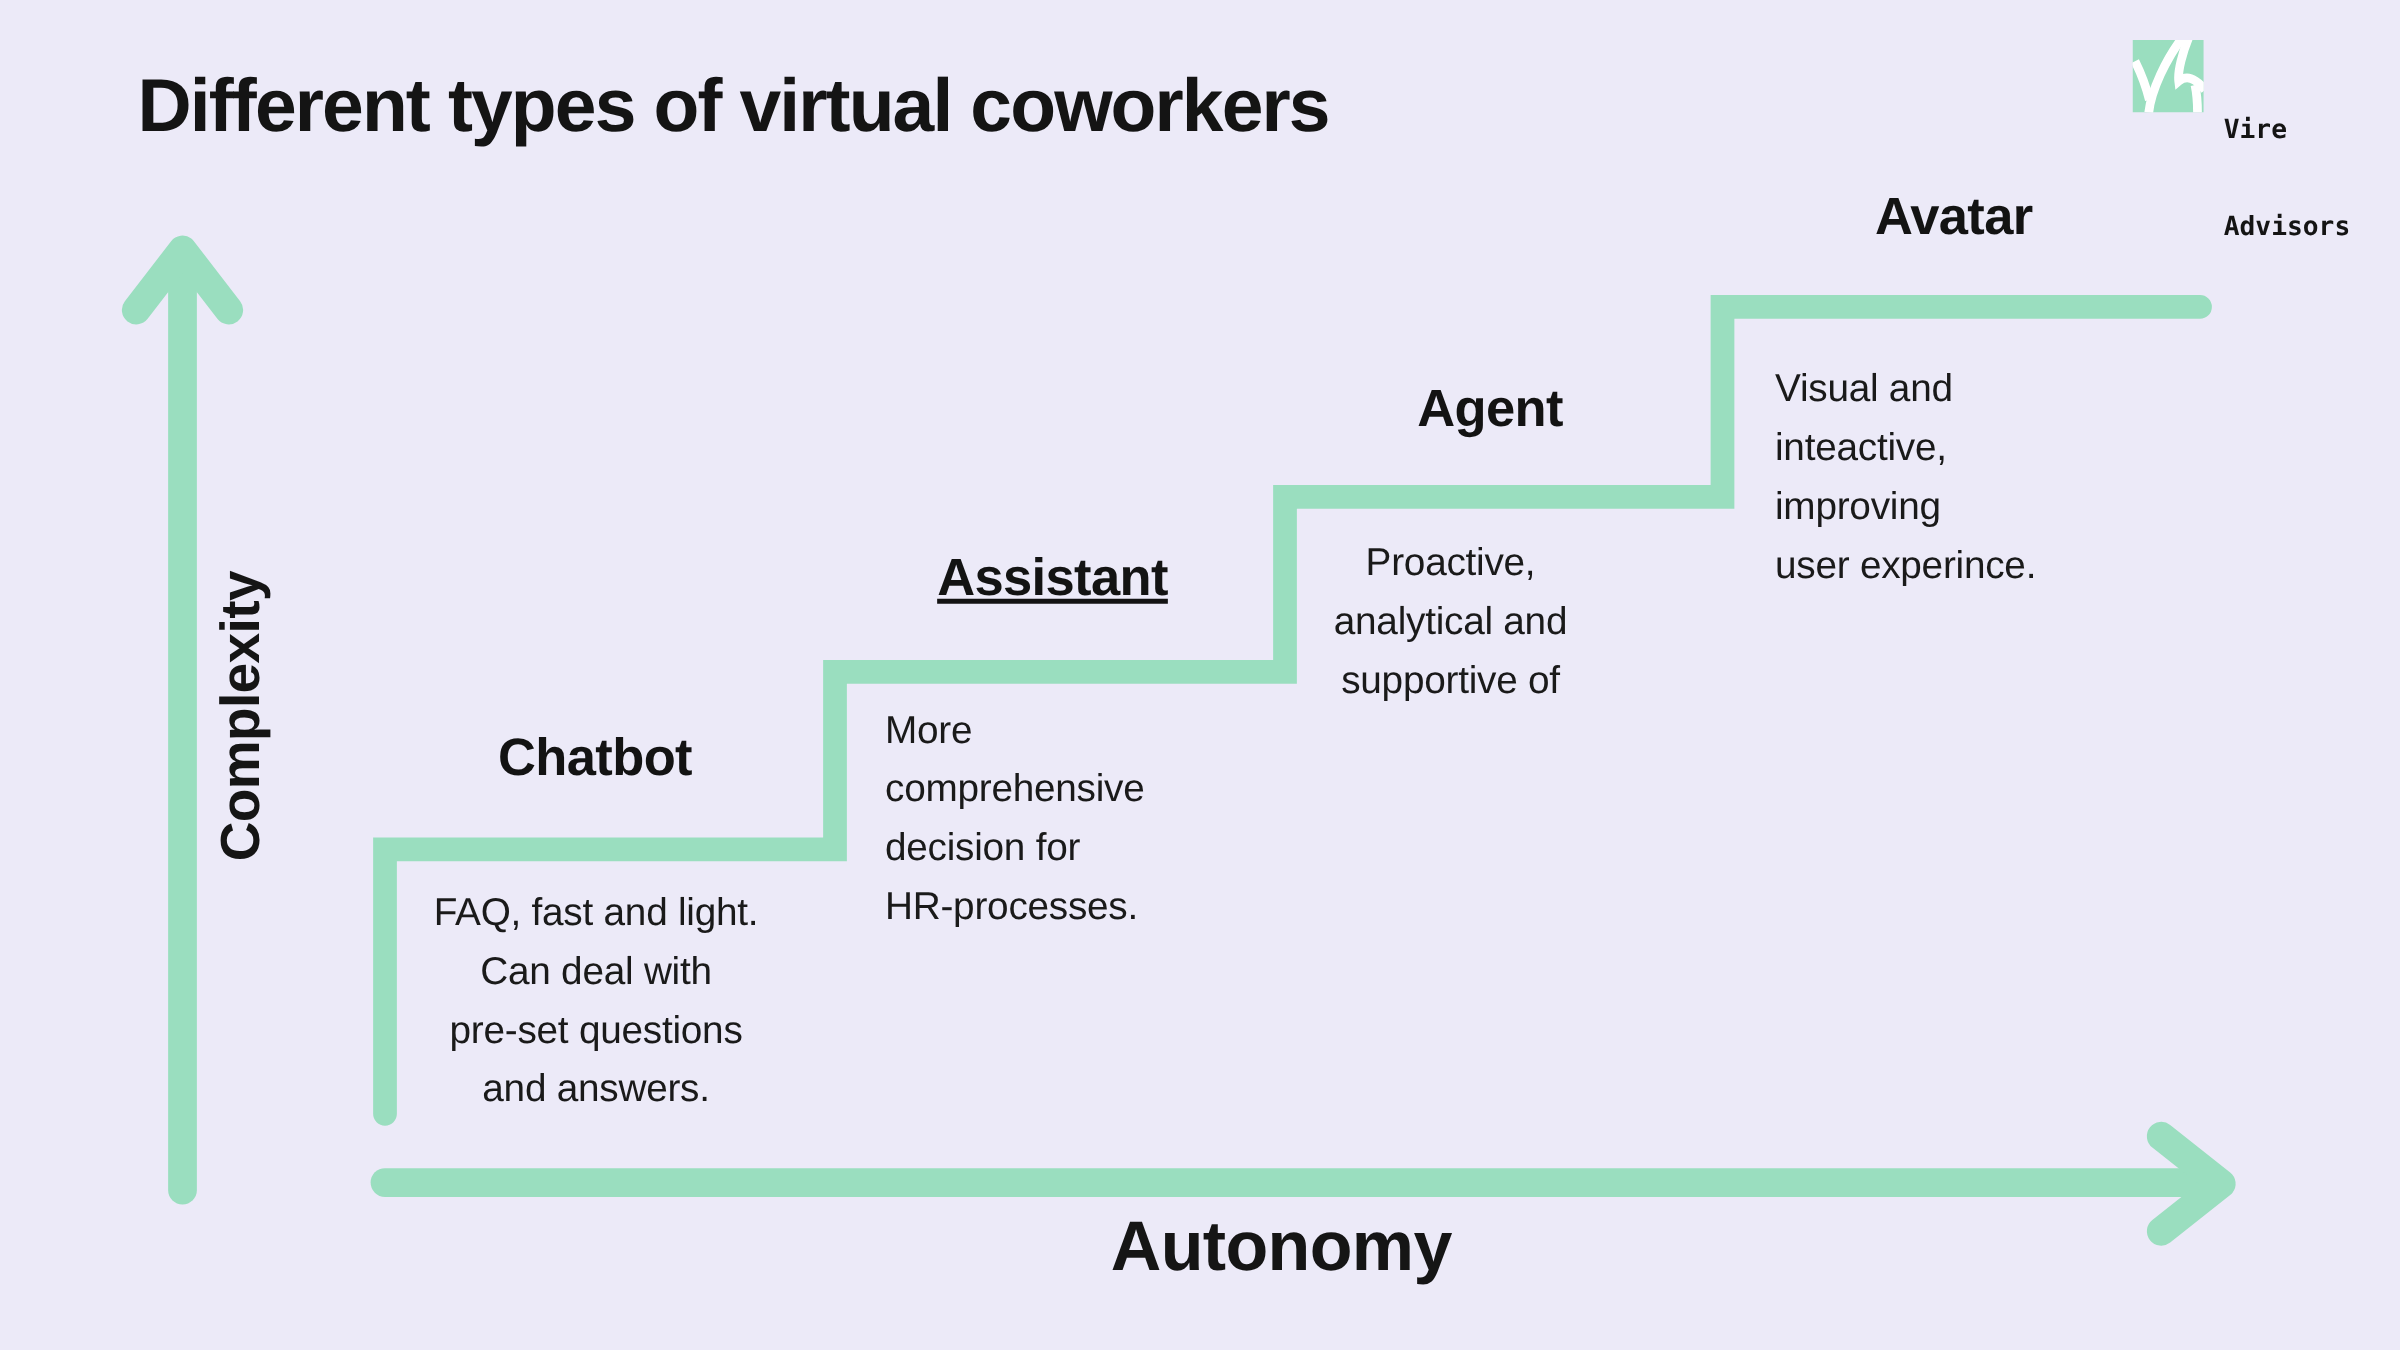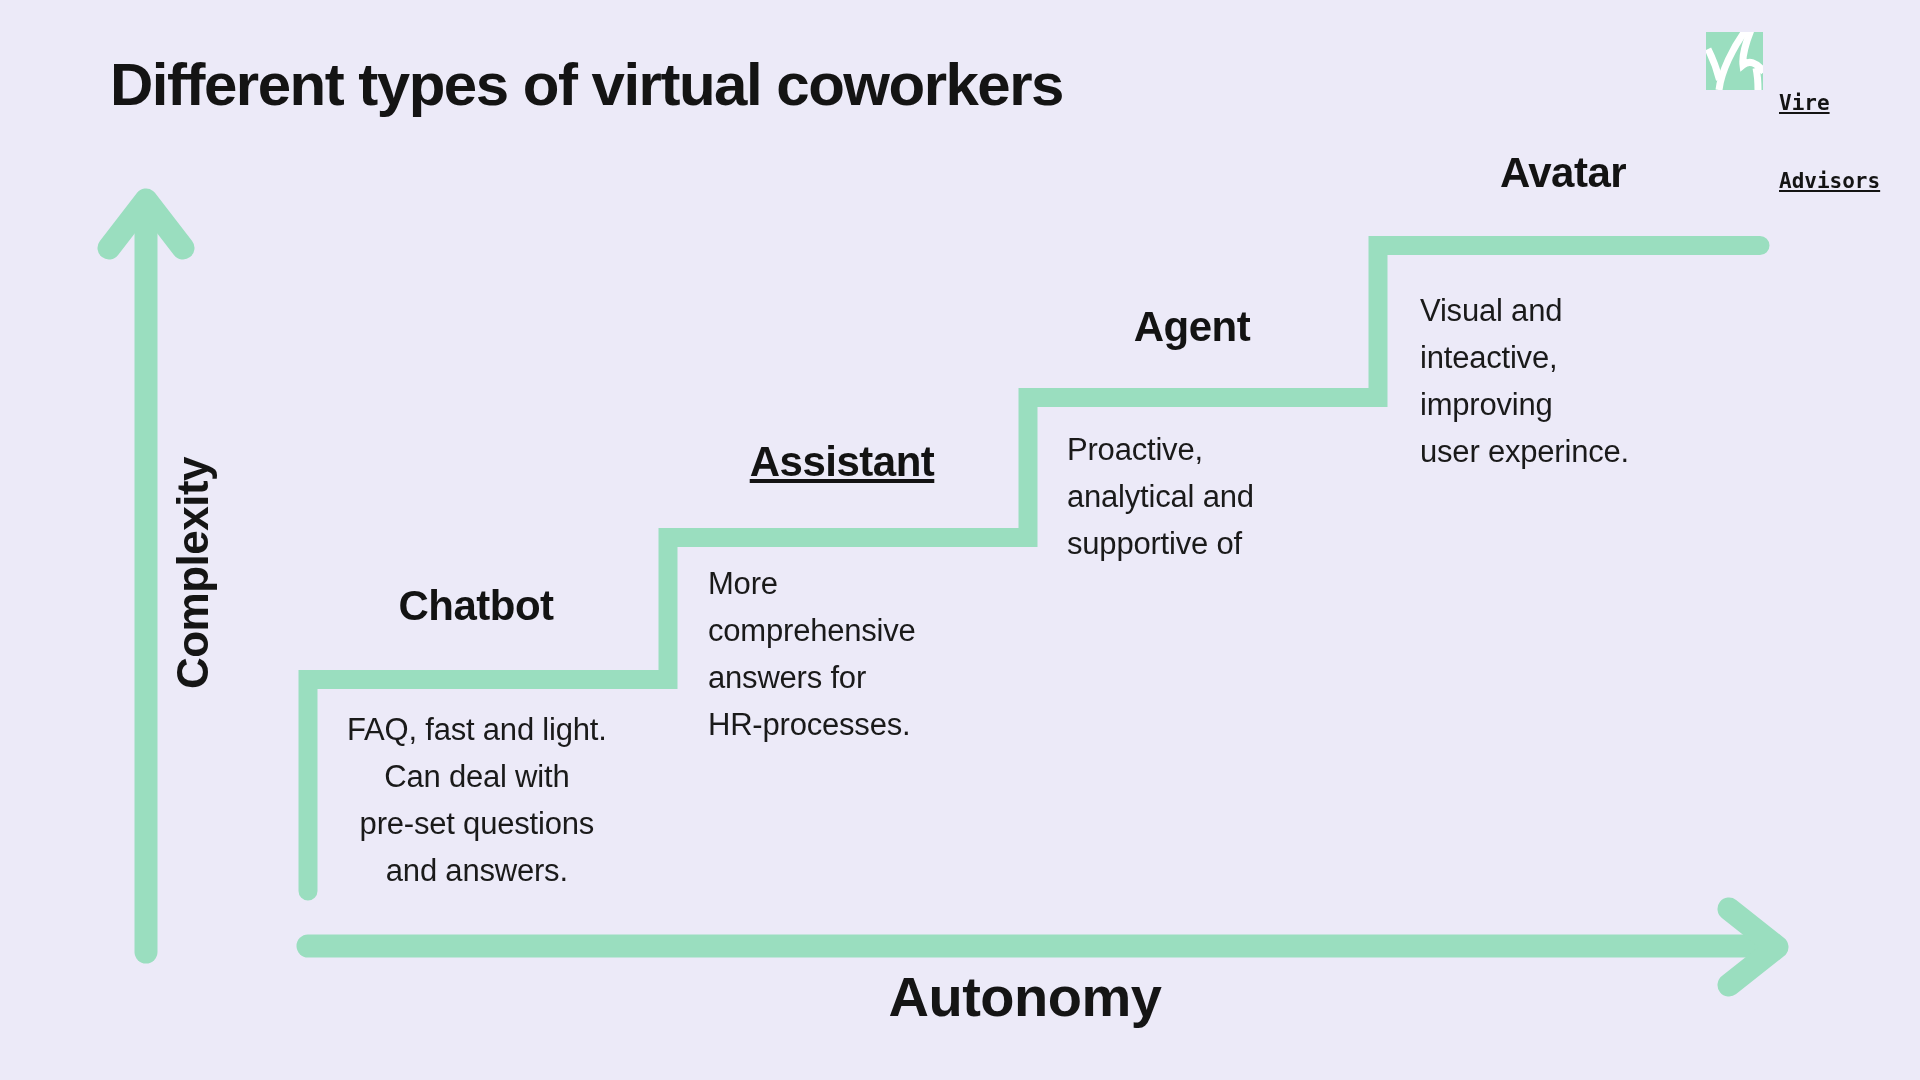--- a/index.html
+++ b/index.html
@@ -13,21 +13,21 @@
     font-size:60px;font-weight:700;letter-spacing:-1.5px;color:#141414;
   }
   
   .logo{position:absolute;left:1706px;top:32px;display:flex;align-items:flex-start;gap:16px;}
   .logo-icon{display:block;}
   .logo-text{
     font-family:"DejaVu Sans Mono", monospace;
     font-weight:700;font-size:21px;line-height:26px;margin-top:6px;color:#141414;
     white-space:pre;
   }
-  .logo-text span{display:block;text-decoration:underline;}
+  .logo-text span{display:block;}
   
   .layer{position:absolute;left:0;top:0;width:1920px;height:1080px;pointer-events:none;}
   
   .y-axis-label{
     position:absolute;left:193px;top:573px;
     transform:translate(-50%,-50%) rotate(-90deg);
     font-size:44px;font-weight:600;letter-spacing:-0.5px;white-space:nowrap;
   }
   .x-axis-label{
     position:absolute;left:1025px;top:964px;transform:translateX(-50%);
@@ -42,21 +42,21 @@
   .step-label-1{left:842px;top:438px;text-decoration:underline;}
   .step-label-2{left:1192px;top:303px;}
   .step-label-3{left:1563px;top:149px;}
   
   .step-desc{
     position:absolute;font-size:31px;line-height:47px;letter-spacing:-0.2px;color:#1a1a1a;
   }
   .step-desc span{display:block;}
   .step-desc-0{left:347px;top:706px;text-align:center;}
   .step-desc-1{left:708px;top:560px;}
-  .step-desc-2{left:1067px;top:426px;}
+  .step-desc-2{left:1067px;top:426px;text-align:center;}
   .step-desc-3{left:1420px;top:287px;}
 </style>
 </head>
 <body>
 
 <div class="canvas">
 
   <h1 class="page-title">Different types of virtual coworkers</h1>
 
   <div class="logo">
@@ -100,21 +100,21 @@
     <span>FAQ, fast and light.</span>
     <span>Can deal with</span>
     <span>pre-set questions</span>
     <span>and answers.</span>
   </div>
 
   <div class="step-label step-label-1">Assistant</div>
   <div class="step-desc step-desc-1">
     <span>More</span>
     <span>comprehensive</span>
-    <span>answers for</span>
+    <span>decision for</span>
     <span>HR-processes.</span>
   </div>
 
   <div class="step-label step-label-2">Agent</div>
   <div class="step-desc step-desc-2">
     <span>Proactive,</span>
     <span>analytical and</span>
     <span>supportive of</span>
   </div>
 

